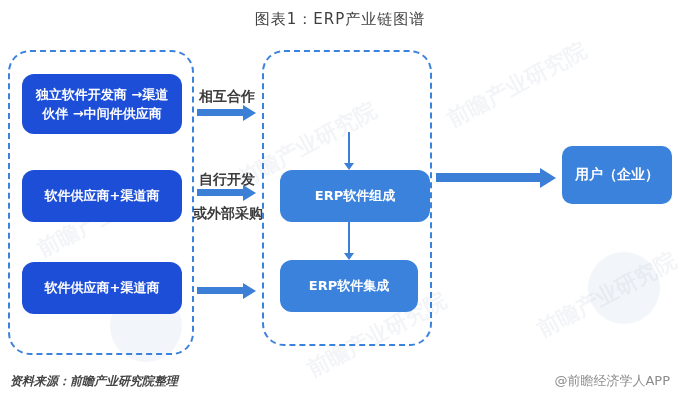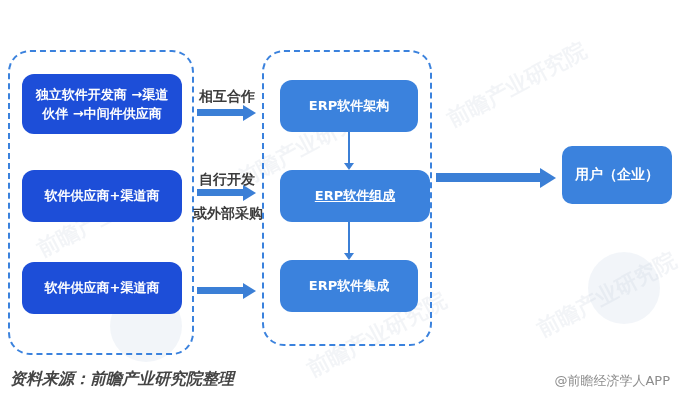--- a/index.html
+++ b/index.html
@@ -42,21 +42,21 @@
   .flow-label{
     position:absolute;font-size:14px;font-weight:bold;color:#3c3c3c;text-align:center;white-space:nowrap;
   }
   
   .vline{position:absolute;width:2px;background:#3b7fd6;}
   .vline::after{
     content:'';position:absolute;bottom:-7px;left:50%;transform:translateX(-50%);
     border-top:7px solid #3b7fd6;border-left:5px solid transparent;border-right:5px solid transparent;
   }
   .footer-source{
-    position:absolute;left:10px;bottom:10px;font-size:16px;font-weight:bold;font-style:italic;color:#454545;
+    position:absolute;left:10px;bottom:10px;font-size:12px;font-weight:bold;font-style:italic;color:#454545;
   }
   .footer-credit{
     position:absolute;right:10px;bottom:10px;font-size:13px;color:#8c8c8c;
   }
   
   .wm{
     position:absolute;color:#1a3c6e;opacity:0.05;transform:rotate(-28deg);
     font-size:22px;font-weight:bold;white-space:nowrap;pointer-events:none;
   }
   .wm-circle{
@@ -70,40 +70,40 @@
 <div class="canvas">
 
   <span class="wm" style="left:30px;top:200px;">前瞻产业研究院</span>
   <span class="wm" style="left:230px;top:130px;">前瞻产业研究院</span>
   <span class="wm" style="left:440px;top:70px;">前瞻产业研究院</span>
   <span class="wm" style="left:300px;top:320px;">前瞻产业研究院</span>
   <span class="wm" style="left:530px;top:280px;">前瞻产业研究院</span>
   <div class="wm-circle" style="left:588px;top:252px;"></div>
   <div class="wm-circle" style="left:110px;top:290px;"></div>
 
+  <div class="title">图表1：ERP产业链图谱</div>
 
   <div class="group group-left">
     <div class="box" style="left:12px;top:22px;width:160px;height:60px;">独立软件开发商 →渠道伙伴 →中间件供应商</div>
     <div class="box" style="left:12px;top:118px;width:160px;height:52px;">软件供应商+渠道商</div>
     <div class="box" style="left:12px;top:210px;width:160px;height:52px;">软件供应商+渠道商</div>
   </div>
 
   <div class="flow-label" style="left:196px;top:88px;width:62px;">相互合作</div>
   <div class="harrow" style="left:197px;top:109px;width:46px;"></div>
 
   <div class="flow-label" style="left:196px;top:171px;width:62px;">自行开发</div>
   <div class="harrow" style="left:197px;top:189px;width:46px;"></div>
   <div class="flow-label" style="left:190px;top:205px;width:76px;">或外部采购</div>
 
   <div class="harrow" style="left:197px;top:287px;width:46px;"></div>
 
   <div class="group group-mid">
-    <div class="box" style="left:16px;top:28px;width:138px;height:52px;">ERP软件架构</div>
     <div class="vline" style="left:84px;top:80px;height:31px;"></div>
-    <div class="box" style="left:16px;top:118px;width:150px;height:52px;text-decoration:underline;">ERP软件组成</div>
+    <div class="box" style="left:16px;top:118px;width:150px;height:52px;">ERP软件组成</div>
     <div class="vline" style="left:84px;top:170px;height:31px;"></div>
     <div class="box" style="left:16px;top:208px;width:138px;height:52px;">ERP软件集成</div>
   </div>
 
   <div class="harrow big" style="left:436px;top:173px;width:104px;"></div>
 
   <div class="box-user">用户（企业）</div>
 
   <div class="footer-source">资料来源：前瞻产业研究院整理</div>
   <div class="footer-credit">@前瞻经济学人APP</div>

